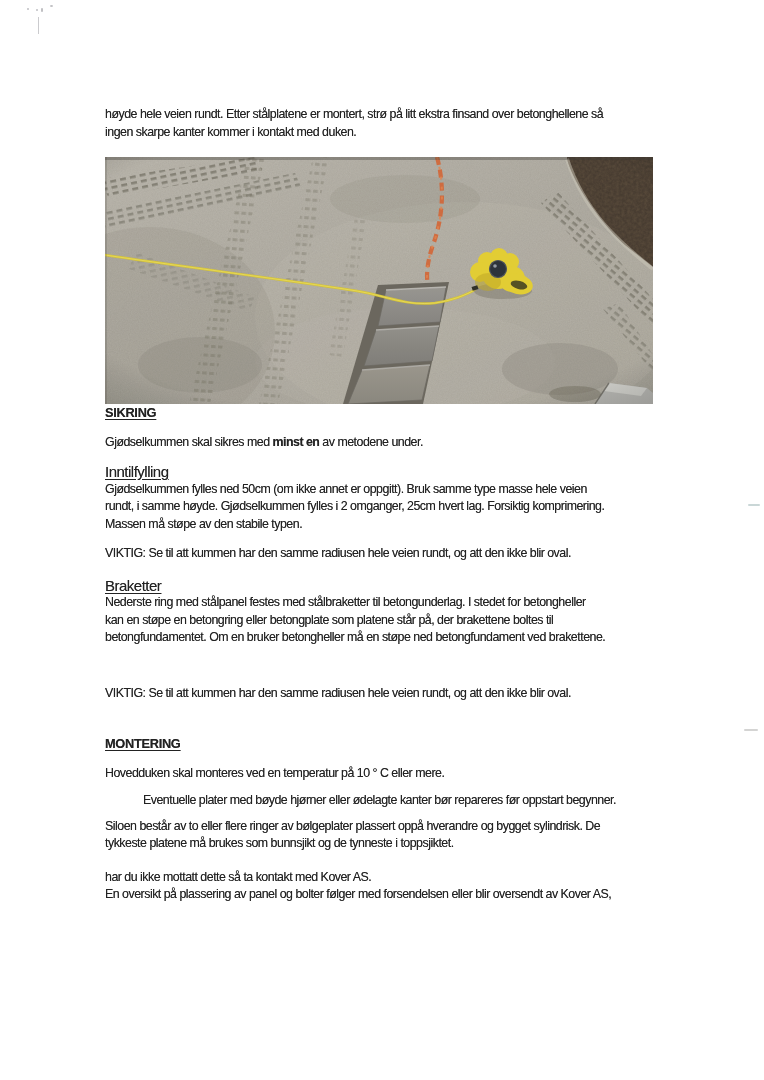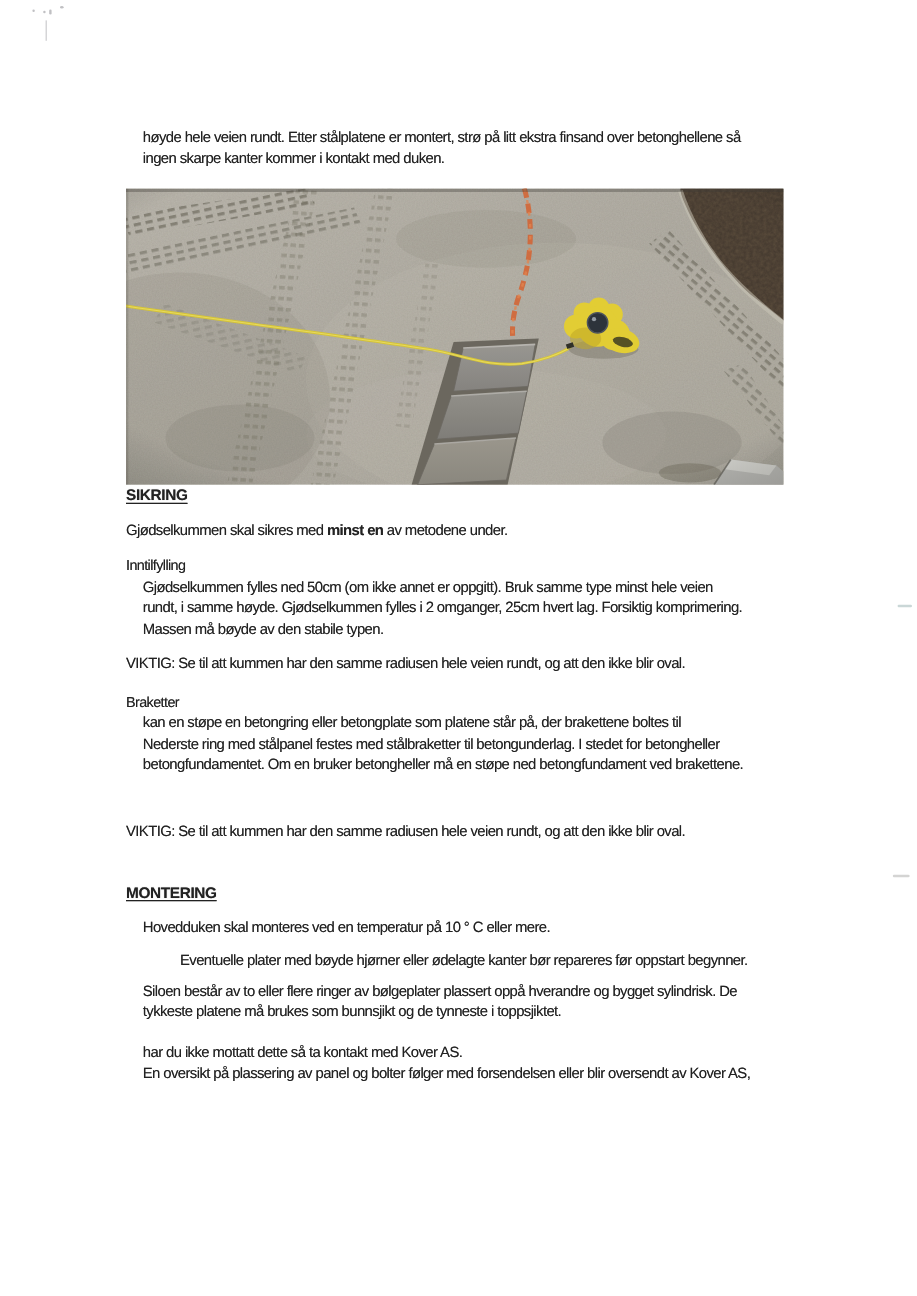--- a/index.html
+++ b/index.html
@@ -1,28 +1,28 @@
 <!DOCTYPE html>
 <html><head>
 <meta charset="utf-8">
 <style>
   html,body{margin:0;padding:0;background:#ffffff;}
   .page{
     position:relative;width:764px;height:1080px;background:#ffffff;overflow:hidden;
     font-family:"Liberation Sans", sans-serif;color:#222;
   }
   .content{position:absolute;left:105px;top:106px;width:549px;}
-  .tline{white-space:nowrap;margin-left:14px;}
+  .tline{white-space:nowrap;}
   .para{font-size:12.4px;letter-spacing:-0.5px;line-height:17.5px;color:#222;
         text-shadow:0 0 0.5px rgba(30,30,30,.55);}
   .h-main{font-size:12.8px;font-weight:bold;letter-spacing:-0.3px;line-height:17.5px;
           text-decoration:underline;text-underline-offset:2px;
           text-shadow:0 0 0.6px rgba(20,20,20,.6);}
-  .h-sub{font-size:12px;letter-spacing:-0.5px;line-height:17.5px;
-         text-underline-offset:2px;
+  .h-sub{font-size:15px;letter-spacing:-0.5px;line-height:17.5px;
+         text-decoration:underline;text-underline-offset:2px;
          text-shadow:0 0 0.5px rgba(30,30,30,.55);}
   .bold{font-weight:bold;}
   .photo{margin:16px 0 0 0;width:548px;height:247px;position:relative;}
   .photo svg{display:block;width:548px;height:247px;filter:blur(.4px) saturate(.92) contrast(.98);}
   
   .artifact{position:absolute;pointer-events:none;}
   .dot{width:2px;height:2px;background:#8d8d91;border-radius:50%;opacity:.55;}
   .vline{width:1px;height:17px;background:#a9a9ad;opacity:.6;}
   .edge-dash{height:2px;border-radius:1px;opacity:.55;}
   
@@ -174,33 +174,33 @@
 
     <div class="h-main mt-sikring">SIKRING</div>
 
     <div class="para mt-12">
       <span>Gjødselkummen skal sikres med </span><span class="bold">minst en</span><span> av metodene under.</span>
     </div>
 
     <div class="mt-12">
       <div class="h-sub">Inntilfylling</div>
       <div class="para">
-          <div class="tline">Gjødselkummen fylles ned 50cm (om ikke annet er oppgitt). Bruk samme type minst hele veien</div>
+          <div class="tline">Gjødselkummen fylles ned 50cm (om ikke annet er oppgitt). Bruk samme type masse hele veien</div>
           <div class="tline">rundt, i samme høyde. Gjødselkummen fylles i 2 omganger, 25cm hvert lag. Forsiktig komprimering.</div>
-          <div class="tline">Massen må bøyde av den stabile typen.</div>
+          <div class="tline">Massen må støpe av den stabile typen.</div>
         </div>
     </div>
 
     <div class="para mt-12">VIKTIG: Se til att kummen har den samme radiusen hele veien rundt, og att den ikke blir oval.</div>
 
     <div class="mt-14">
       <div class="h-sub">Braketter</div>
       <div class="para">
+          <div class="tline">Nederste ring med stålpanel festes med stålbraketter til betongunderlag. I stedet for betongheller</div>
           <div class="tline">kan en støpe en betongring eller betongplate som platene står på, der brakettene boltes til</div>
-          <div class="tline">Nederste ring med stålpanel festes med stålbraketter til betongunderlag. I stedet for betongheller</div>
           <div class="tline">betongfundamentet. Om en bruker betongheller må en støpe ned betongfundament ved brakettene.</div>
         </div>
     </div>
 
     <div class="para mt-viktig2">VIKTIG: Se til att kummen har den samme radiusen hele veien rundt, og att den ikke blir oval.</div>
 
     <div class="h-main mt-montering">MONTERING</div>
 
     <div class="para mt-12">
         <div class="tline">Hovedduken skal monteres ved en temperatur på 10 ° C eller mere.</div>

